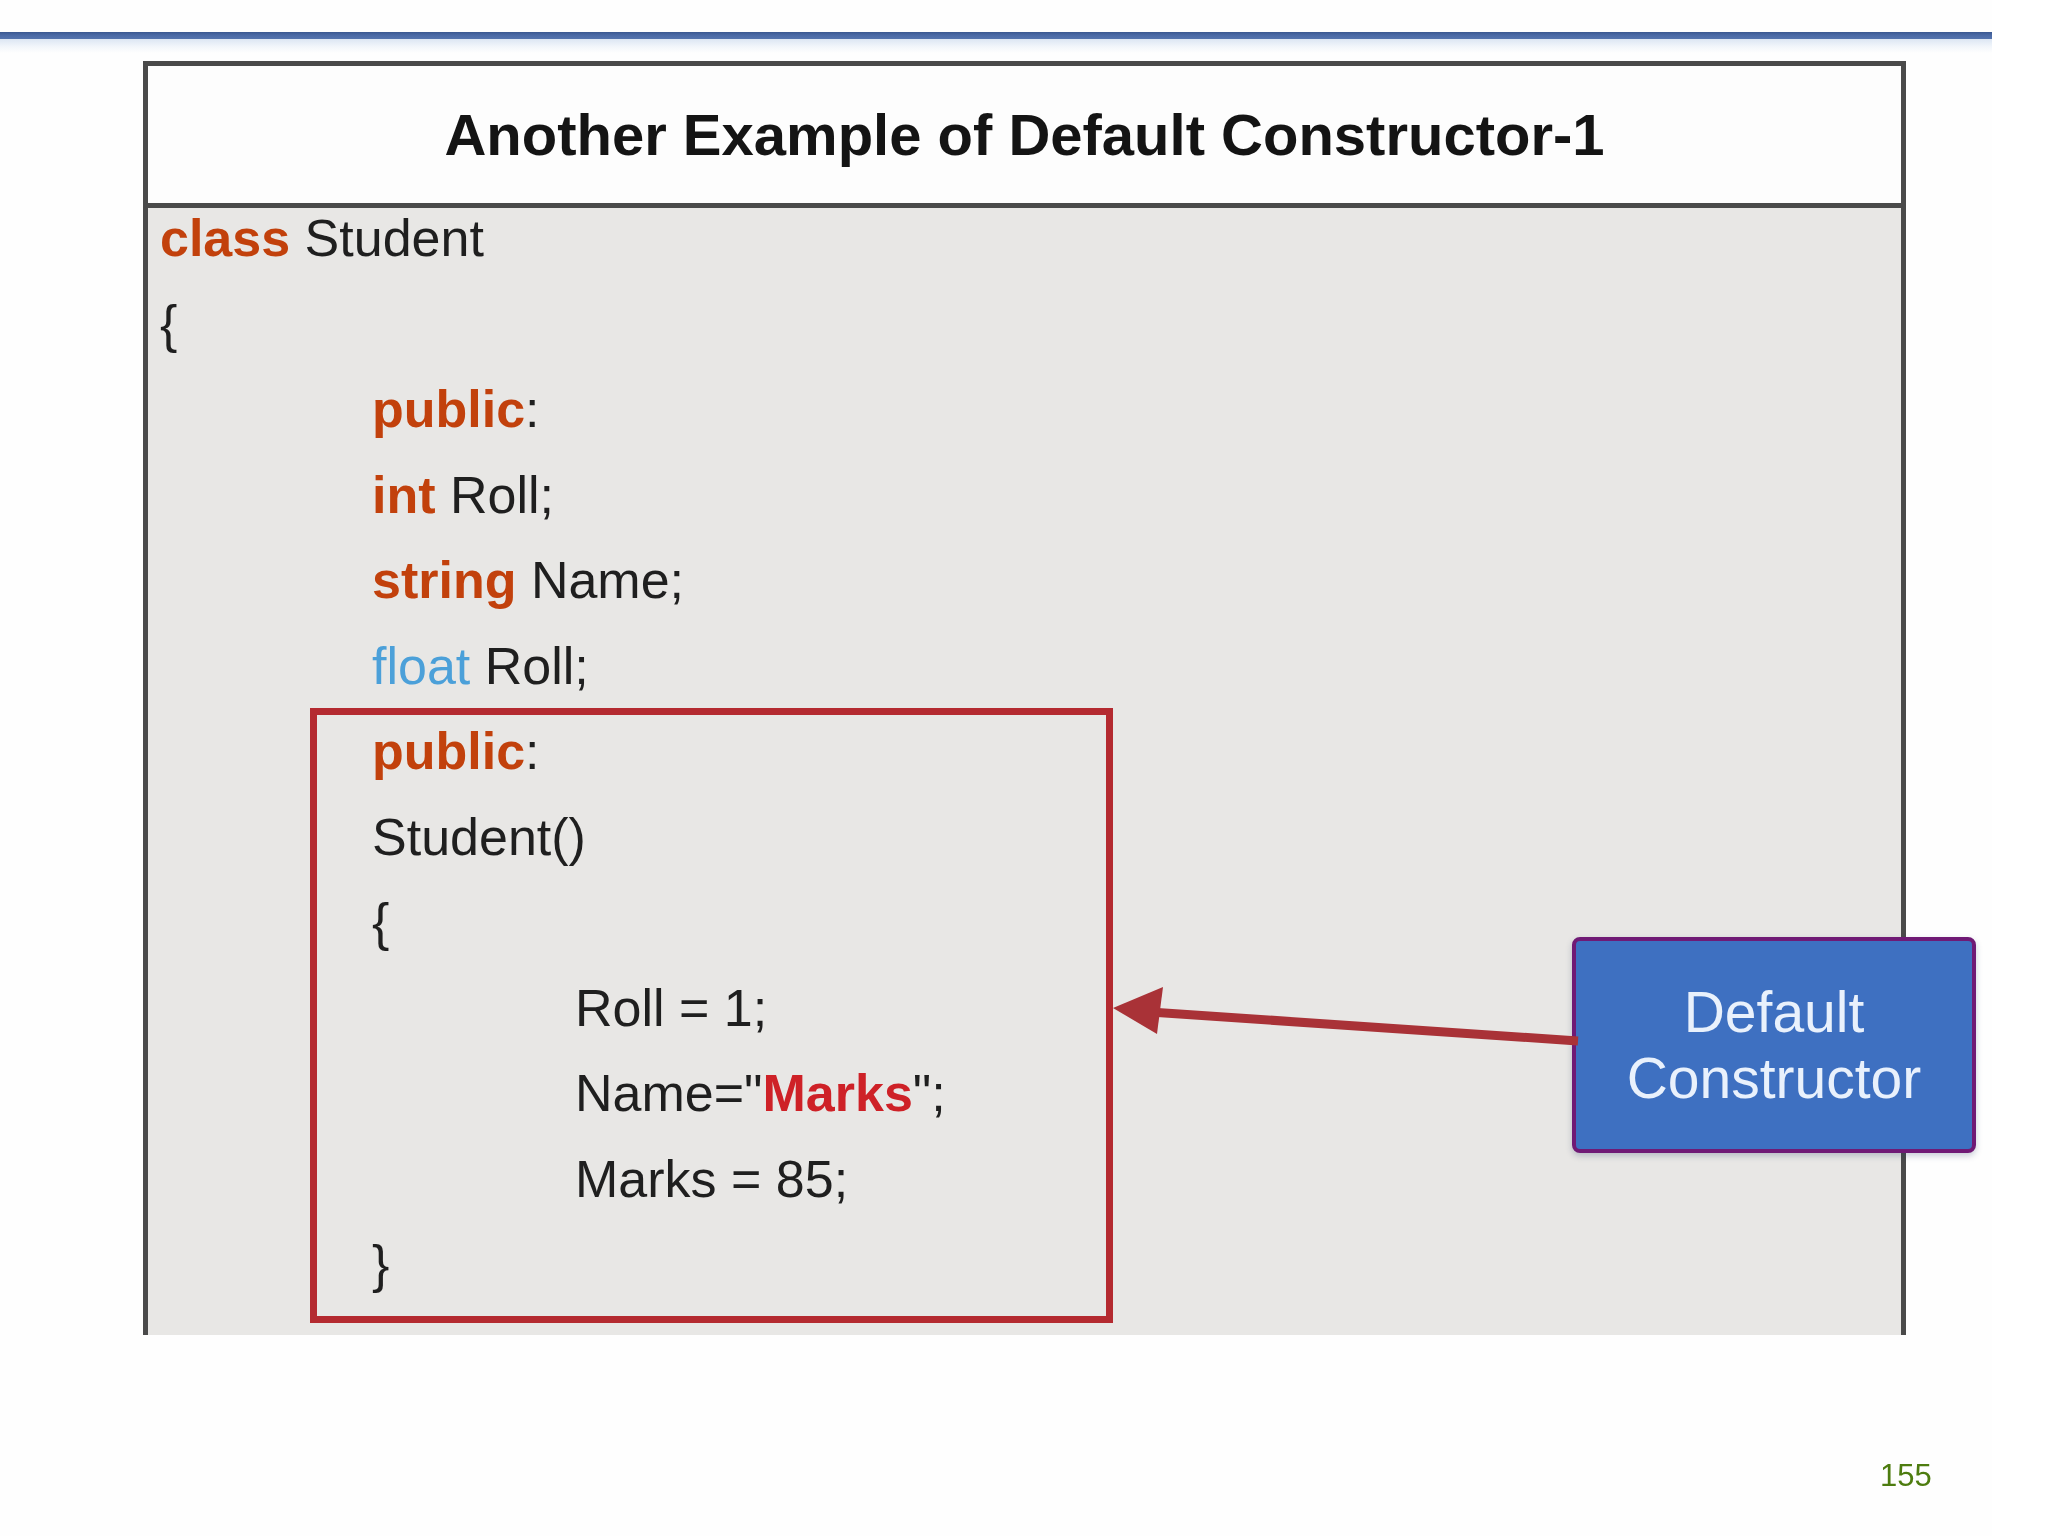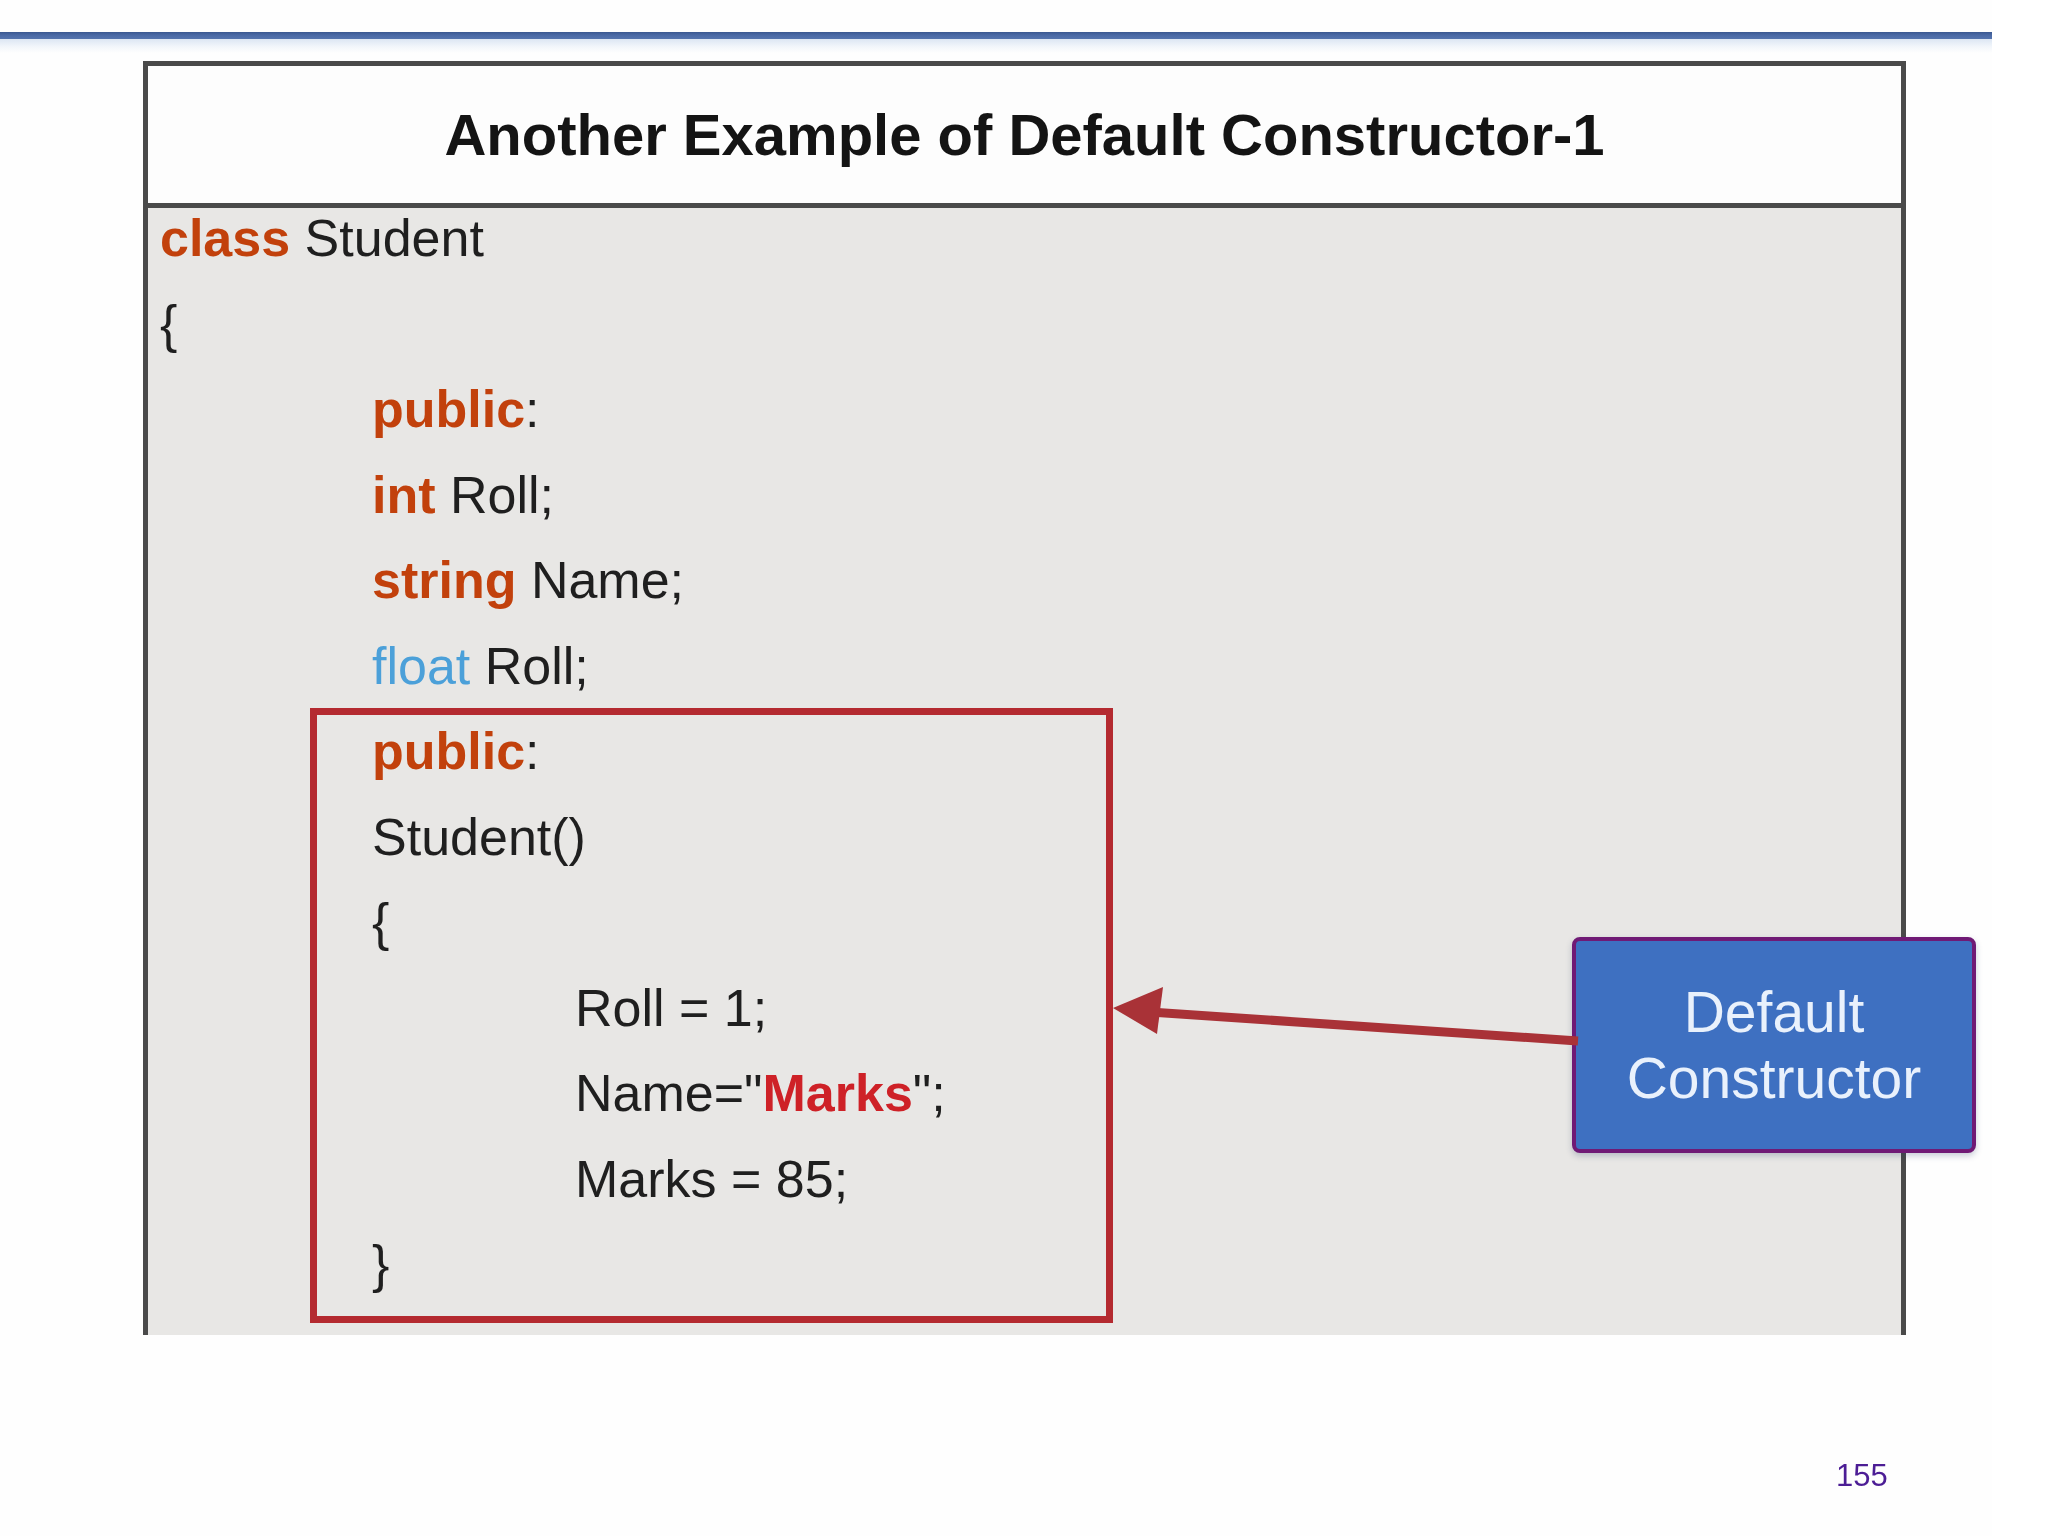--- a/index.html
+++ b/index.html
@@ -63,22 +63,22 @@
     display:flex;flex-direction:column;align-items:center;justify-content:center;
     box-shadow:0 3px 6px rgba(40,60,100,0.25);
   }
   .callout-line{
     font-size:57px;line-height:66px;color:#e9f1fc;font-weight:400;
   }
   
   .arrow-svg{position:absolute;left:0;top:0;width:2048px;height:1536px;pointer-events:none;}
   
   .page-number{
-    position:absolute;left:1836px;top:1458px;
-    font-size:31px;color:#4c1d95;
+    position:absolute;left:1880px;top:1458px;
+    font-size:31px;color:#4d7c0f;
   }
 </style>
 </head>
 <body>
 
 <div id="page">
 
   <div class="top-bar"></div>
   <div class="top-bar-glow"></div>
 

